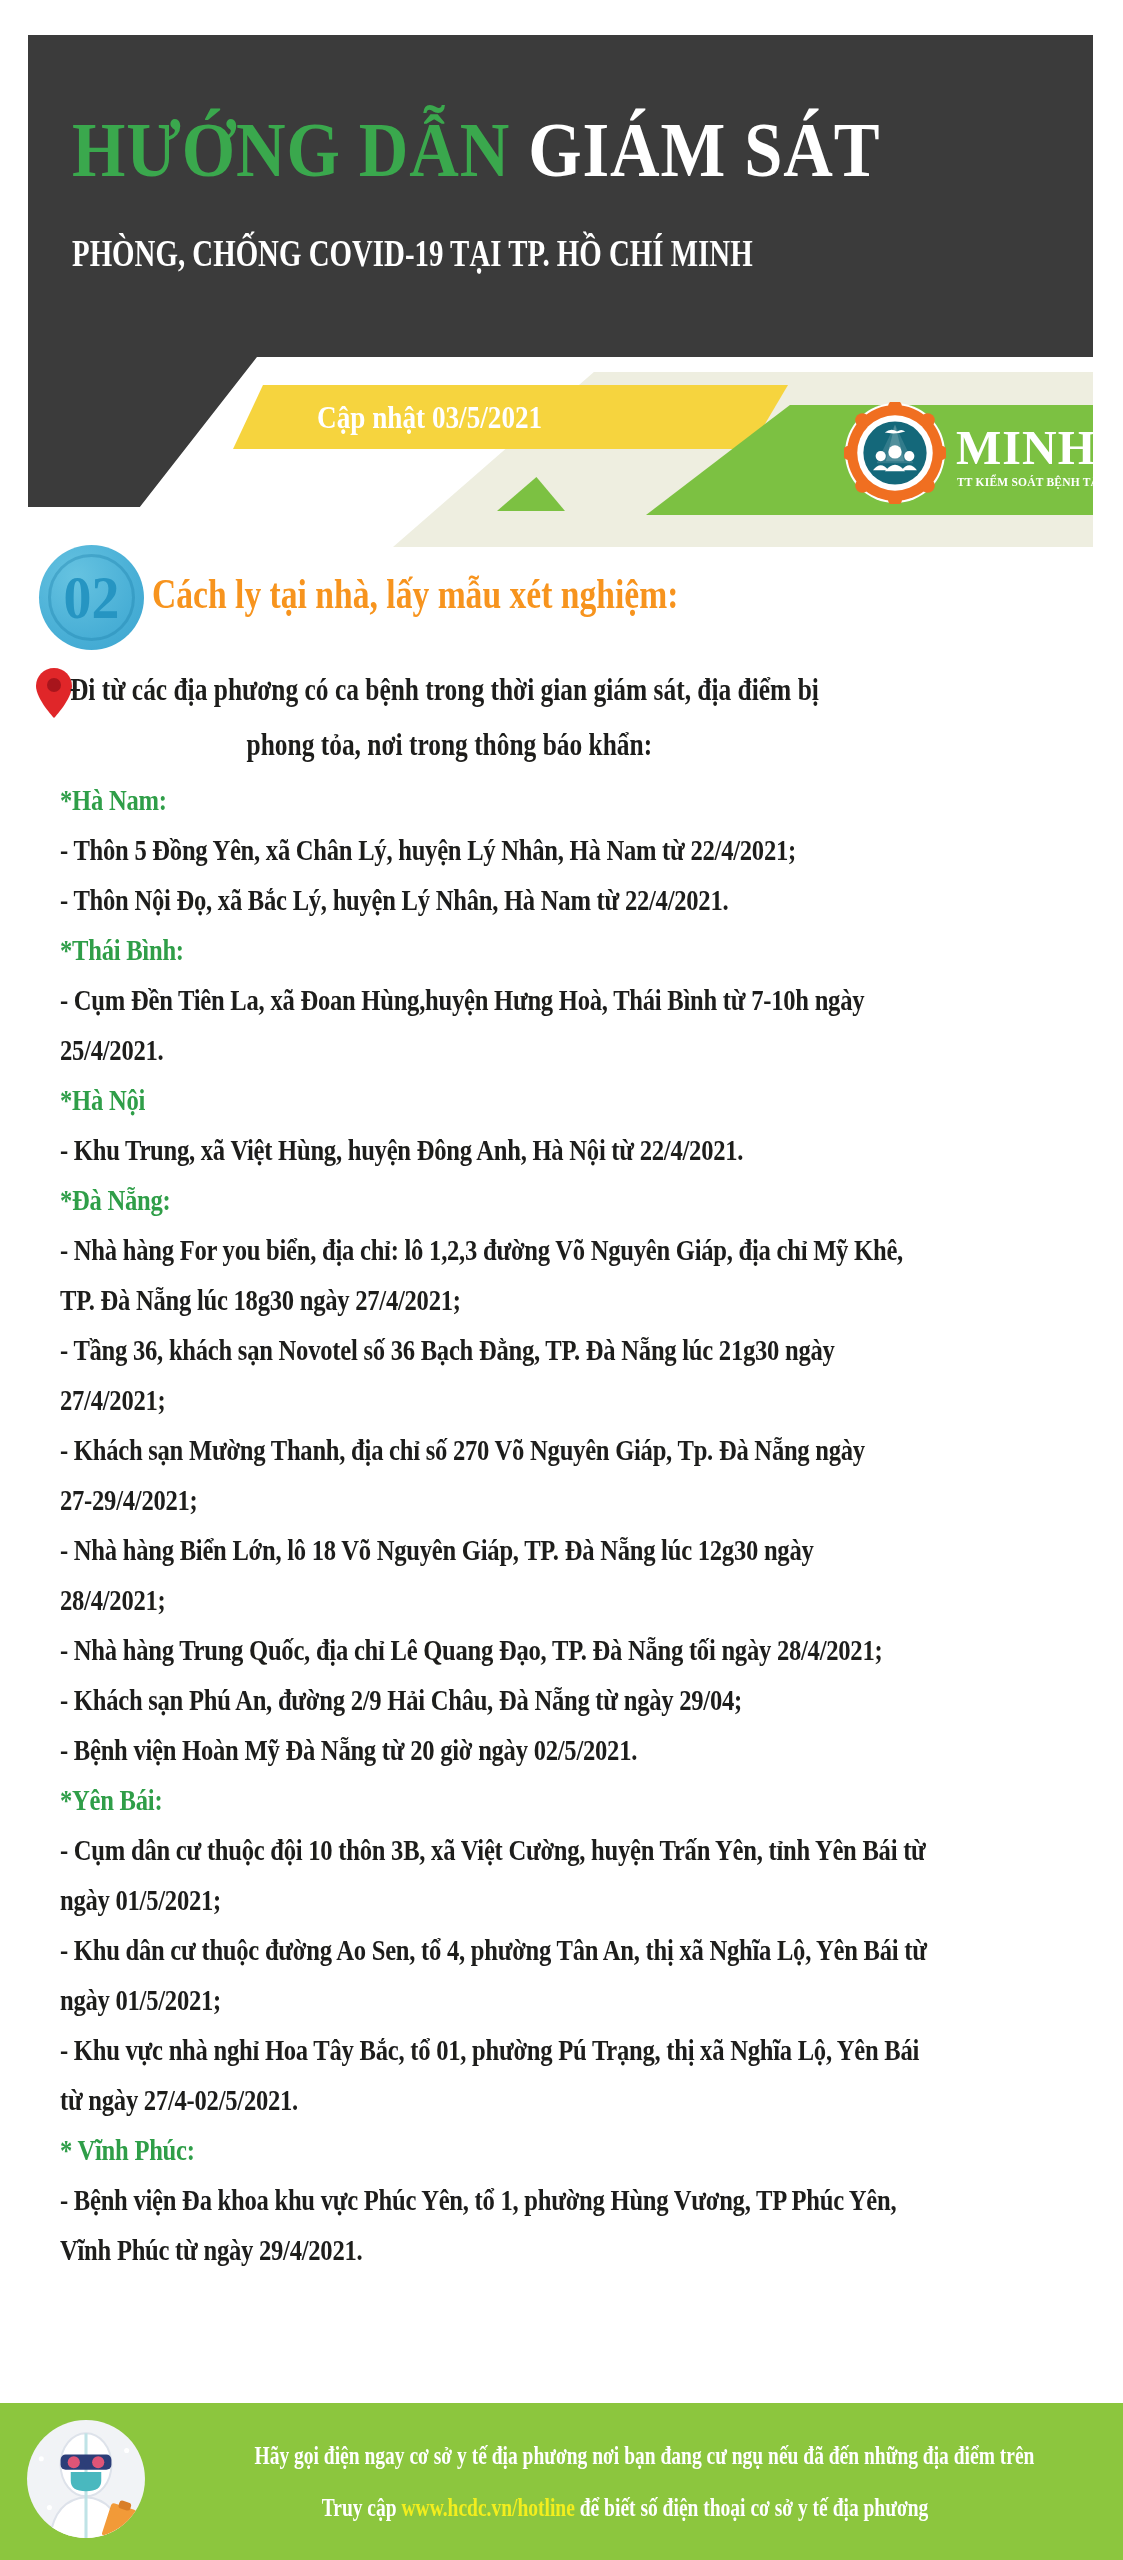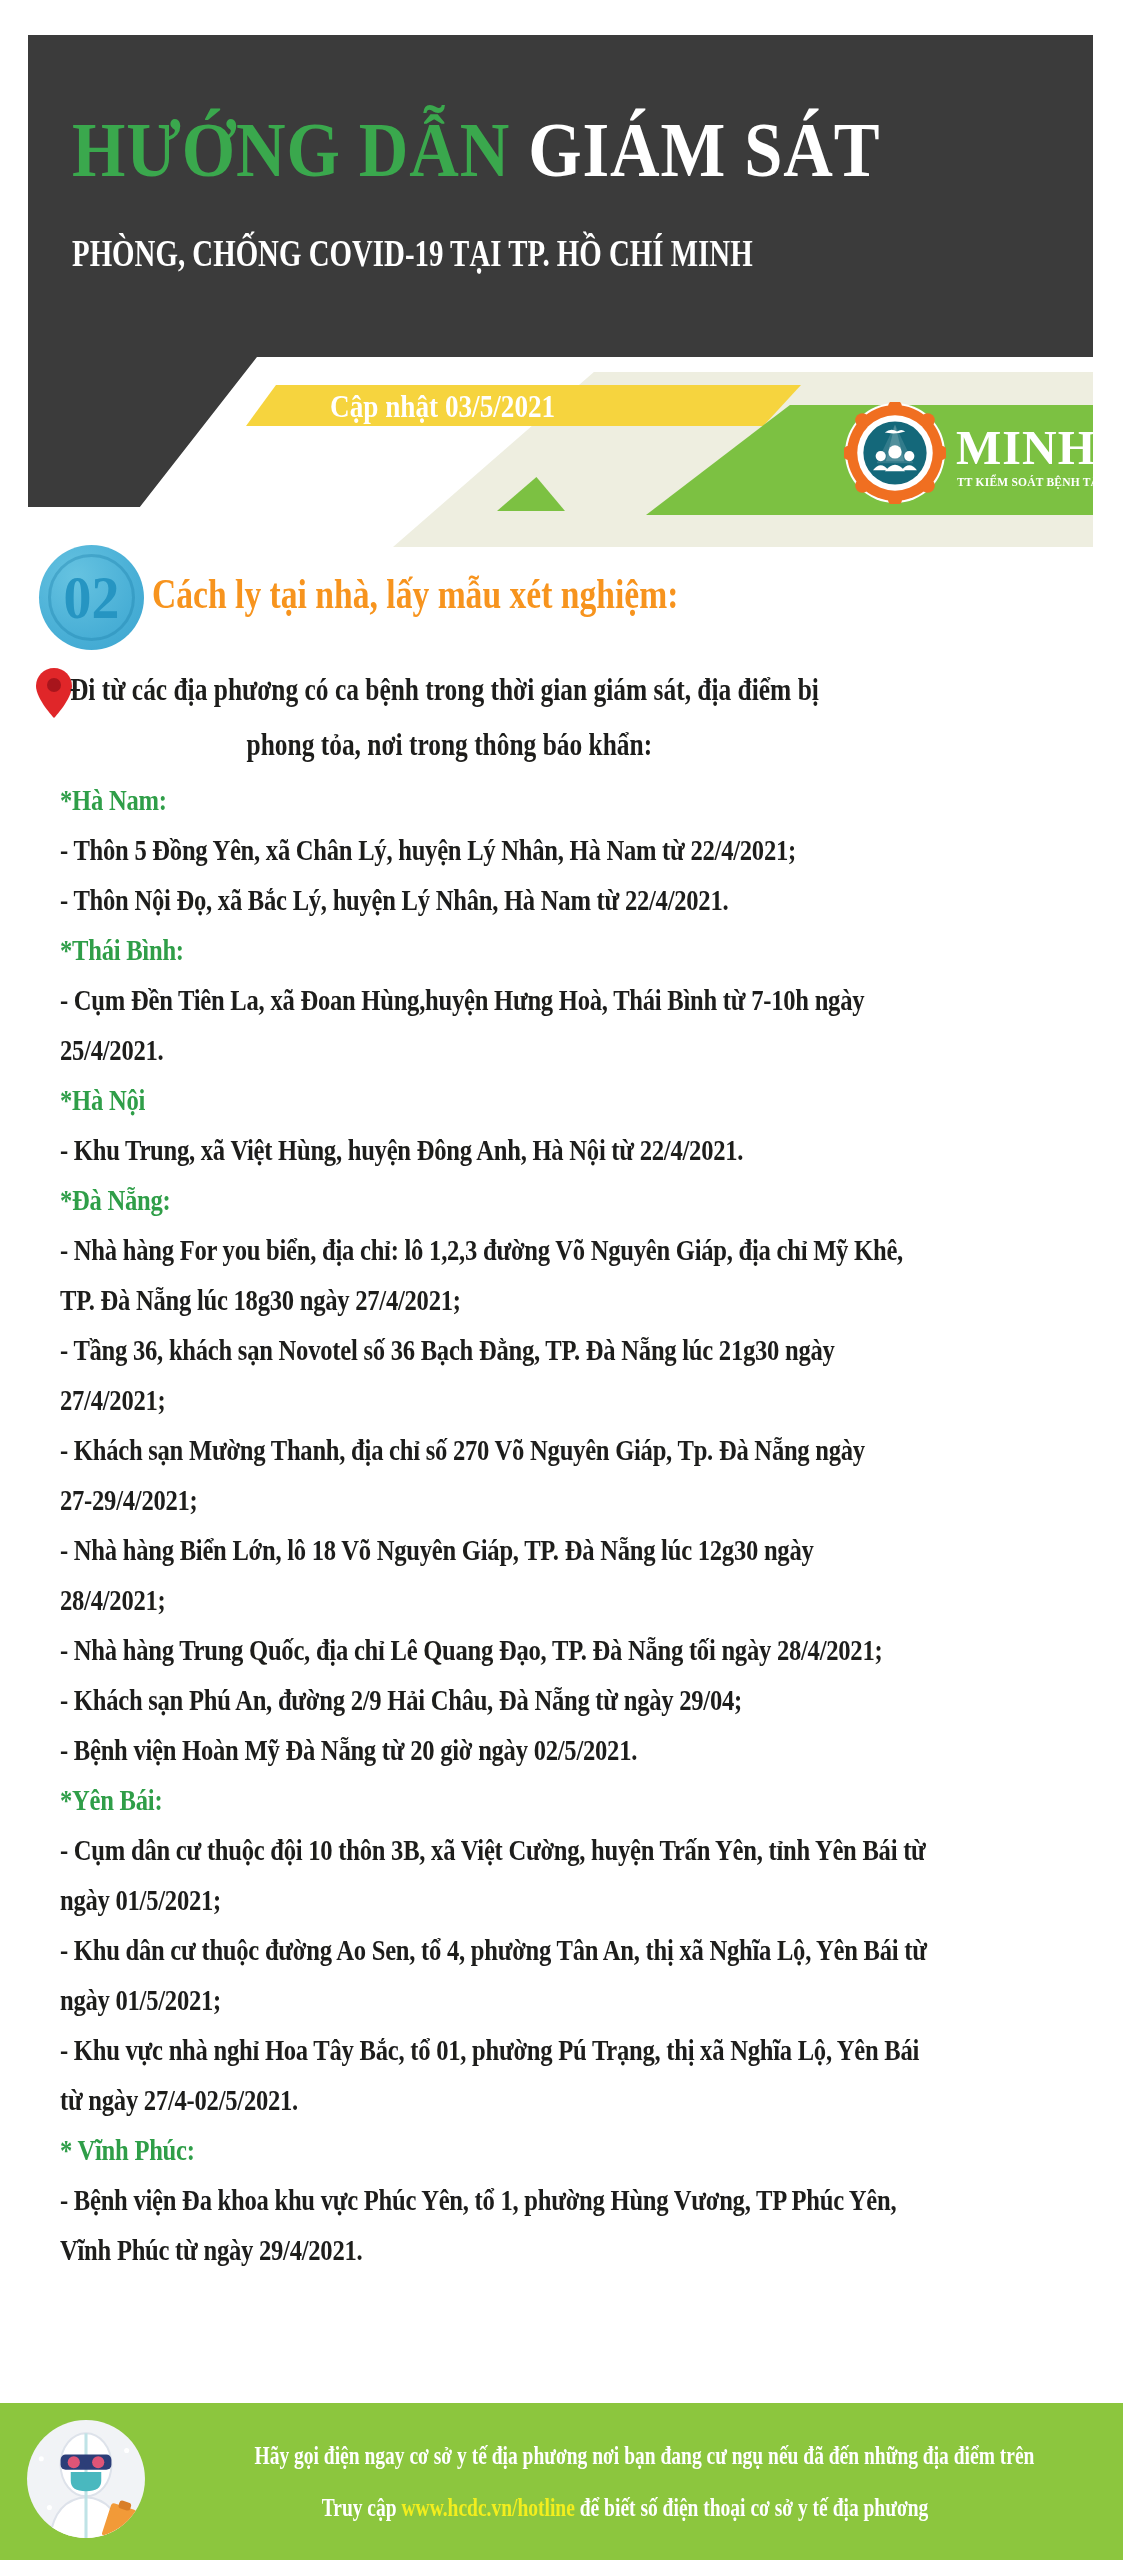--- a/index.html
+++ b/index.html
@@ -12,21 +12,21 @@
   .header-title{position:absolute;left:44px;top:72px;font-size:78px;font-weight:bold;line-height:1.1;
     white-space:nowrap;transform:scaleX(.88);transform-origin:left top;letter-spacing:1px;}
   .header-title .green{color:#3aa84d;}
   .header-title .white{color:#ffffff;}
   .header-subtitle{position:absolute;left:44px;top:196px;font-size:38px;font-weight:bold;color:#fff;
     white-space:nowrap;transform:scaleX(.76);transform-origin:left top;}
 
   
   .band-cream{position:absolute;left:393px;top:372px;width:700px;height:175px;background:#eeeee0;
     clip-path:polygon(28.7% 0,100% 0,100% 100%,0 100%);}
-  .band-yellow{position:absolute;left:246px;top:385px;width:555px;height:41px;background:#f6d43e;
+  .band-yellow{position:absolute;left:233px;top:385px;width:555px;height:64px;background:#f6d43e;
     clip-path:polygon(5.4% 0,100% 0,93.2% 100%,0 100%);}
   .update-text{position:absolute;left:84px;top:50%;transform:translateY(-50%) scaleX(.85);
     transform-origin:left center;font-size:32px;font-weight:bold;color:#fff;white-space:nowrap;}
   .band-green{position:absolute;left:646px;top:405px;width:447px;height:110px;background:#7cc142;
     clip-path:polygon(32.2% 0,100% 0,100% 100%,0 100%);}
   .band-green-accent{position:absolute;left:497px;top:477px;width:68px;height:34px;background:#7cc142;
     clip-path:polygon(58% 0,100% 100%,0 100%);}
   .logo{position:absolute;left:844px;top:402px;width:102px;height:102px;}
   .logo-text{position:absolute;left:956px;top:424px;color:#fff;font-weight:bold;font-size:48px;
     letter-spacing:1px;line-height:1;}

